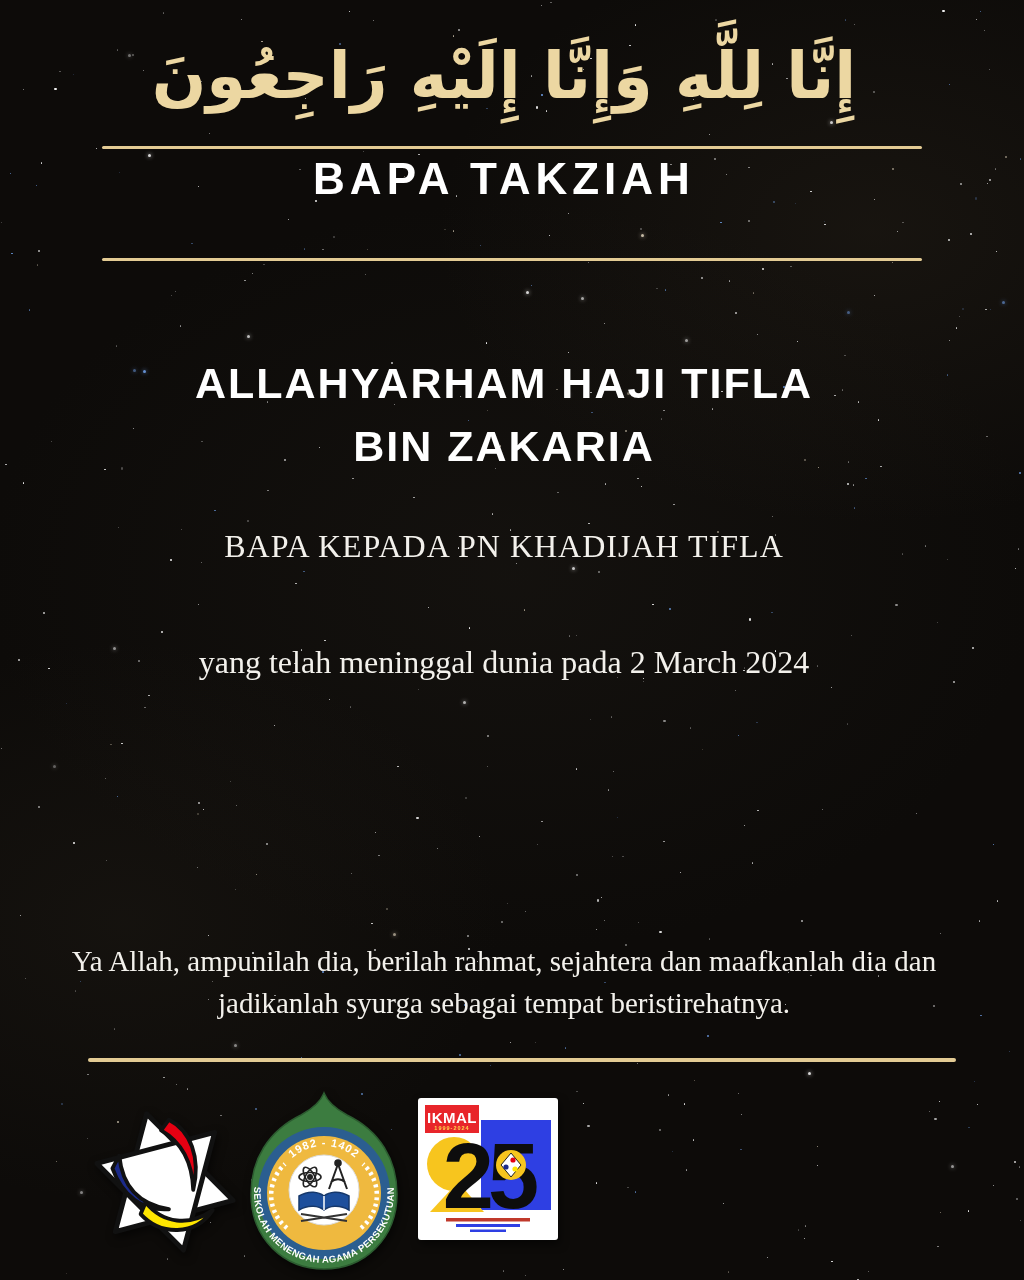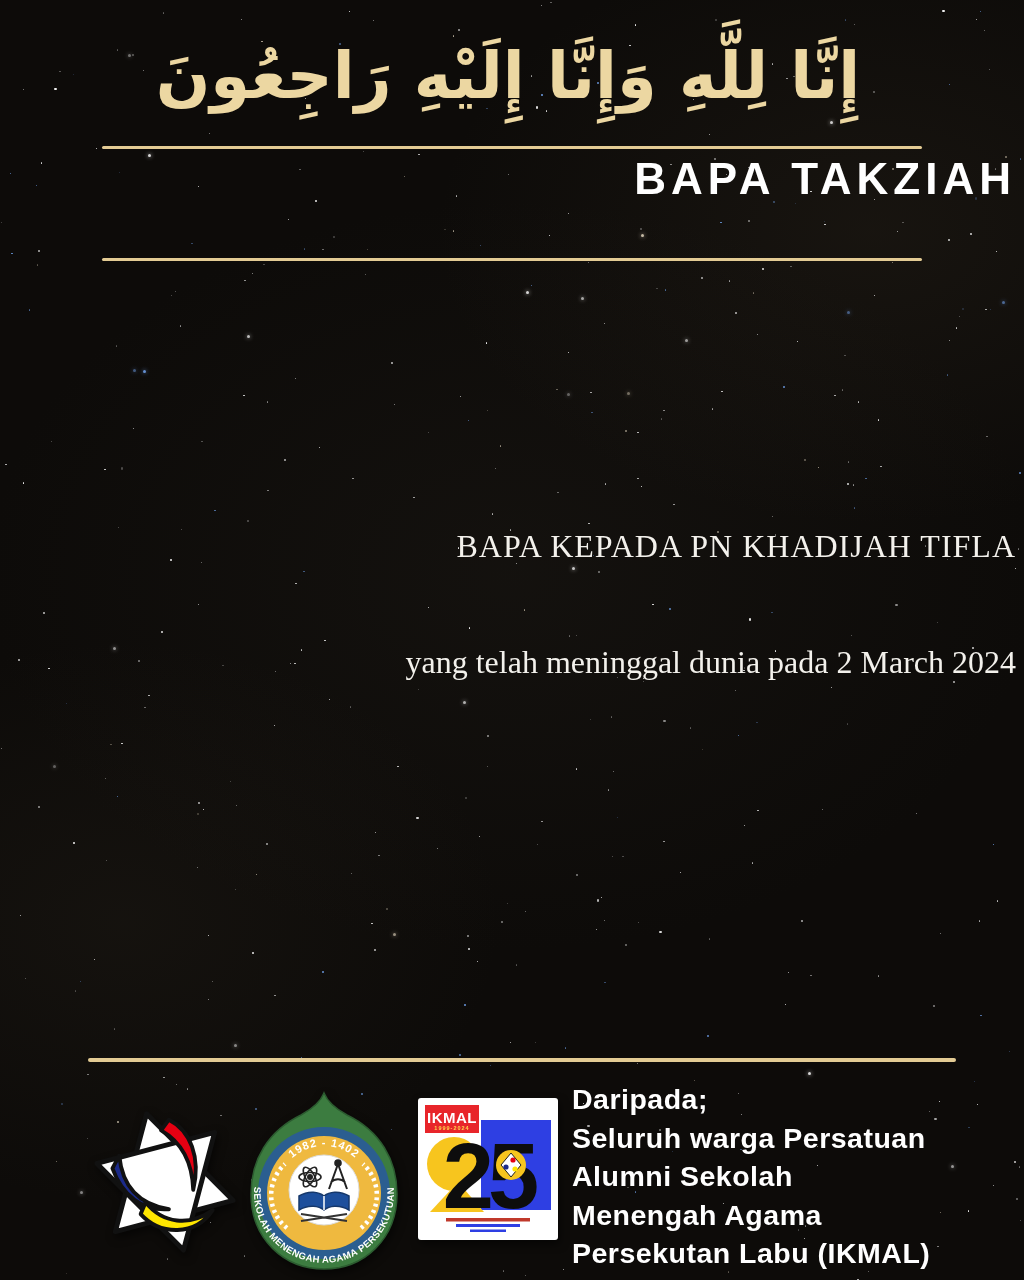--- a/index.html
+++ b/index.html
@@ -7,21 +7,21 @@
     position:relative;width:1024px;height:1280px;overflow:hidden;
     background:
       radial-gradient(ellipse 620px 420px at 85% 18%, rgba(80,68,50,.16), transparent 70%),
       radial-gradient(ellipse 540px 400px at 12% 72%, rgba(70,62,48,.14), transparent 70%),
       radial-gradient(ellipse 700px 500px at 50% 45%, rgba(40,36,30,.25), transparent 75%),
       #0d0b09;
     font-family:"Liberation Sans",sans-serif;color:#fff;
   }
   #stars{position:absolute;inset:0;z-index:1;}
   #stars i{position:absolute;border-radius:50%;display:block;}
-  .layer{position:absolute;z-index:2;left:0;right:8px;text-align:right;}
+  .layer{position:absolute;z-index:2;left:0;right:16px;text-align:center;}
 
   .calligraphy-top{
     top:6px;height:140px;display:flex;align-items:center;justify-content:center;
     font-family:"DejaVu Sans",sans-serif;font-size:64px;color:#ecd7a2;
     direction:rtl;font-weight:bold;
   }
   .gold-line{position:absolute;z-index:2;background:#e3cb94;border-radius:2px;}
   .line-1{left:102px;width:820px;top:146px;height:3px;}
   .line-2{left:102px;width:820px;top:258px;height:3px;}
   .line-3{left:88px;width:868px;top:1058px;height:4px;}
@@ -526,29 +526,36 @@
 
   <div class="layer calligraphy-top">إِنَّا لِلَّهِ وَإِنَّا إِلَيْهِ رَاجِعُونَ</div>
 
   <div class="gold-line line-1"></div>
 
   <div class="layer title">BAPA TAKZIAH</div>
 
 
   <div class="gold-line line-2"></div>
 
+  <div class="layer name-block">
+    <div>ALLAHYARHAM HAJI TIFLA</div>
+    <div>BIN ZAKARIA</div>
+  </div>
 
   <div class="layer serif-line relation">BAPA KEPADA PN KHADIJAH TIFLA</div>
 
 
   <div class="layer serif-line passing">yang telah meninggal dunia pada 2 March 2024</div>
 
   <div class="layer prayer-arabic">
   </div>
 
+  <div class="layer translation">
+    <span>Ya Allah, ampunilah dia, berilah rahmat, sejahtera dan maafkanlah dia dan jadikanlah syurga sebagai tempat beristirehatnya.</span>
+  </div>
 
   <div class="gold-line line-3"></div>
 
   <svg class="logo logo-star" width="146" height="156" viewBox="0 0 150 160">
     <polygon points="56,12 24,133 145,101" fill="#ffffff" stroke="#111" stroke-width="5" stroke-linejoin="round"></polygon>
     <polygon points="126,31 5,63 94,152" fill="#ffffff" stroke="#111" stroke-width="5" stroke-linejoin="round"></polygon>
     <path d="M79,18 C101,29 112,57 104,90 C103,62 92,41 71,29 Z" fill="#e60012" stroke="#111" stroke-width="4" stroke-linejoin="round"></path>
     <path d="M28,55 C31,86 48,105 79,110 C52,112 31,96 21,68 Z" fill="#1b2a8a" stroke="#111" stroke-width="4" stroke-linejoin="round"></path>
     <path d="M55,103 C73,125 100,128 124,111 C106,138 70,137 50,115 Z" fill="#ffe600" stroke="#111" stroke-width="4" stroke-linejoin="round"></path>
   </svg>
@@ -604,18 +611,13 @@
     <rect x="7" y="7" width="54" height="28" fill="#e8252a"></rect>
     <text x="34" y="25" text-anchor="middle" font-size="15" font-weight="800" fill="#ffffff" letter-spacing="0.5">IKMAL</text>
     <text x="34" y="32" text-anchor="middle" font-size="5.5" font-weight="bold" fill="#ffd84d" letter-spacing="1">1999-2024</text>
     <g>
       <rect x="28" y="120" width="84" height="3.5" fill="#c0392b"></rect>
       <rect x="38" y="126" width="64" height="3" fill="#2e3fe3"></rect>
       <rect x="52" y="131.5" width="36" height="2.5" fill="#2e3fe3"></rect>
     </g>
   </svg>
 
-  <div class="from-block">Daripada;
-Seluruh warga Persatuan
-Alumni Sekolah
-Menengah Agama
-Persekutan Labu (IKMAL)</div>
 </div>
 
 </body></html>

